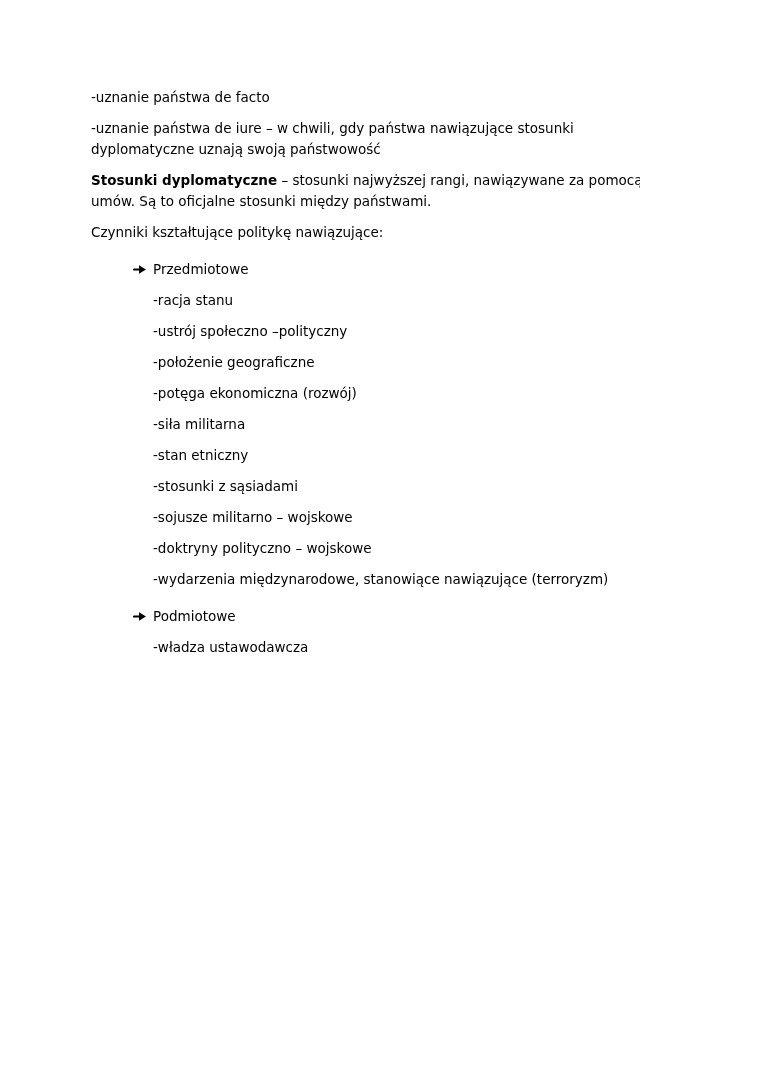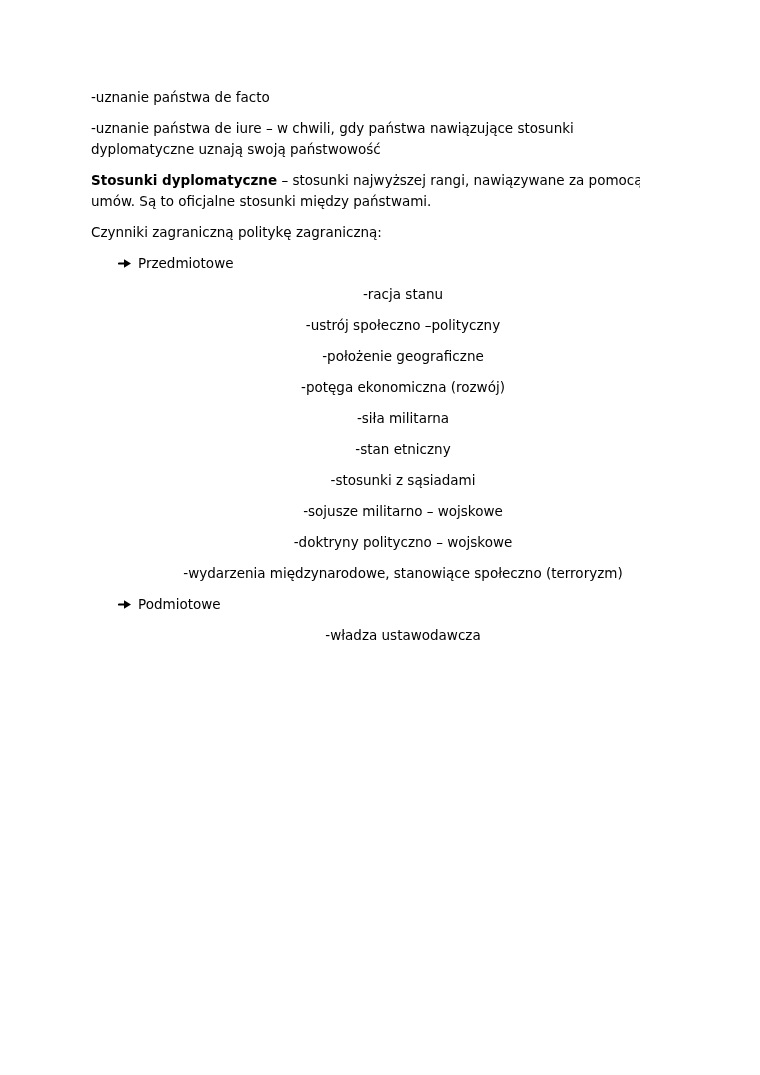--- a/index.html
+++ b/index.html
@@ -24,21 +24,21 @@
     width: 578px;
   }
   p.para {
     margin: 0 0 10px 0;
   }
   p.para strong {
     font-weight: bold;
     margin-top: 32px;
   }
   .list-group {
-    margin: 1px;
+    margin: 16px;
   }
   .list-header {
     display: flex;
     align-items: baseline;
     margin: 0 0 10px 0;
     padding-left: 26px;
   }
   .arrow-wrap {
     width: 20px;
     flex: 0 0 20px;
@@ -47,40 +47,39 @@
   .arrow-wrap svg {
     display: inline-block;
     vertical-align: baseline;
     position: relative;
     top: 1px;
   }
   ul.sub-list {
     list-style: none;
     margin: 0;
     padding: 0 0 0 46px;
-    text-align: center;
   }
   ul.sub-list li {
     margin: 0 0 10px 0;
   }
 </style>
 </head>
 <body>
 
 <div class="page">
   <div class="content">
 
     <p class="para"><span>-uznanie państwa de facto</span></p>
 
     <p class="para"><span>-uznanie państwa de iure – w chwili, gdy państwa nawiązujące stosunki dyplomatyczne uznają swoją państwowość</span></p>
 
     <p class="para"><strong>Stosunki dyplomatyczne</strong><span> – stosunki najwyższej rangi, nawiązywane za pomocą umów. Są to oficjalne stosunki między państwami.</span></p>
 
 
-    <p class="para"><span>Czynniki zagraniczną politykę zagraniczną:</span></p>
+    <p class="para"><span>Czynniki kształtujące politykę nawiązujące:</span></p>
 
     <div class="list-group">
       <div class="list-header">
         <span class="arrow-wrap">
           <svg width="14" height="11" viewBox="0 0 14 11" xmlns="http://www.w3.org/2000/svg">
             <path d="M1 5.5 H7.5" stroke="#000000" stroke-width="2.2" stroke-linecap="round" fill="none"></path>
             <path d="M6 1.2 L13 5.5 L6 9.8 Z" fill="#000000"></path>
           </svg>
         </span>
         <span>Przedmiotowe</span>
@@ -88,21 +87,21 @@
       <ul class="sub-list">
         <li>-racja stanu</li>
         <li>-ustrój społeczno –polityczny</li>
         <li>-położenie geograficzne</li>
         <li>-potęga ekonomiczna (rozwój)</li>
         <li>-siła militarna</li>
         <li>-stan etniczny</li>
         <li>-stosunki z sąsiadami</li>
         <li>-sojusze militarno – wojskowe</li>
         <li>-doktryny polityczno – wojskowe</li>
-        <li>-wydarzenia międzynarodowe, stanowiące społeczno (terroryzm)</li>
+        <li>-wydarzenia międzynarodowe, stanowiące nawiązujące (terroryzm)</li>
       </ul>
     </div>
 
     <div class="list-group">
       <div class="list-header">
         <span class="arrow-wrap">
           <svg width="14" height="11" viewBox="0 0 14 11" xmlns="http://www.w3.org/2000/svg">
             <path d="M1 5.5 H7.5" stroke="#000000" stroke-width="2.2" stroke-linecap="round" fill="none"></path>
             <path d="M6 1.2 L13 5.5 L6 9.8 Z" fill="#000000"></path>
           </svg>

